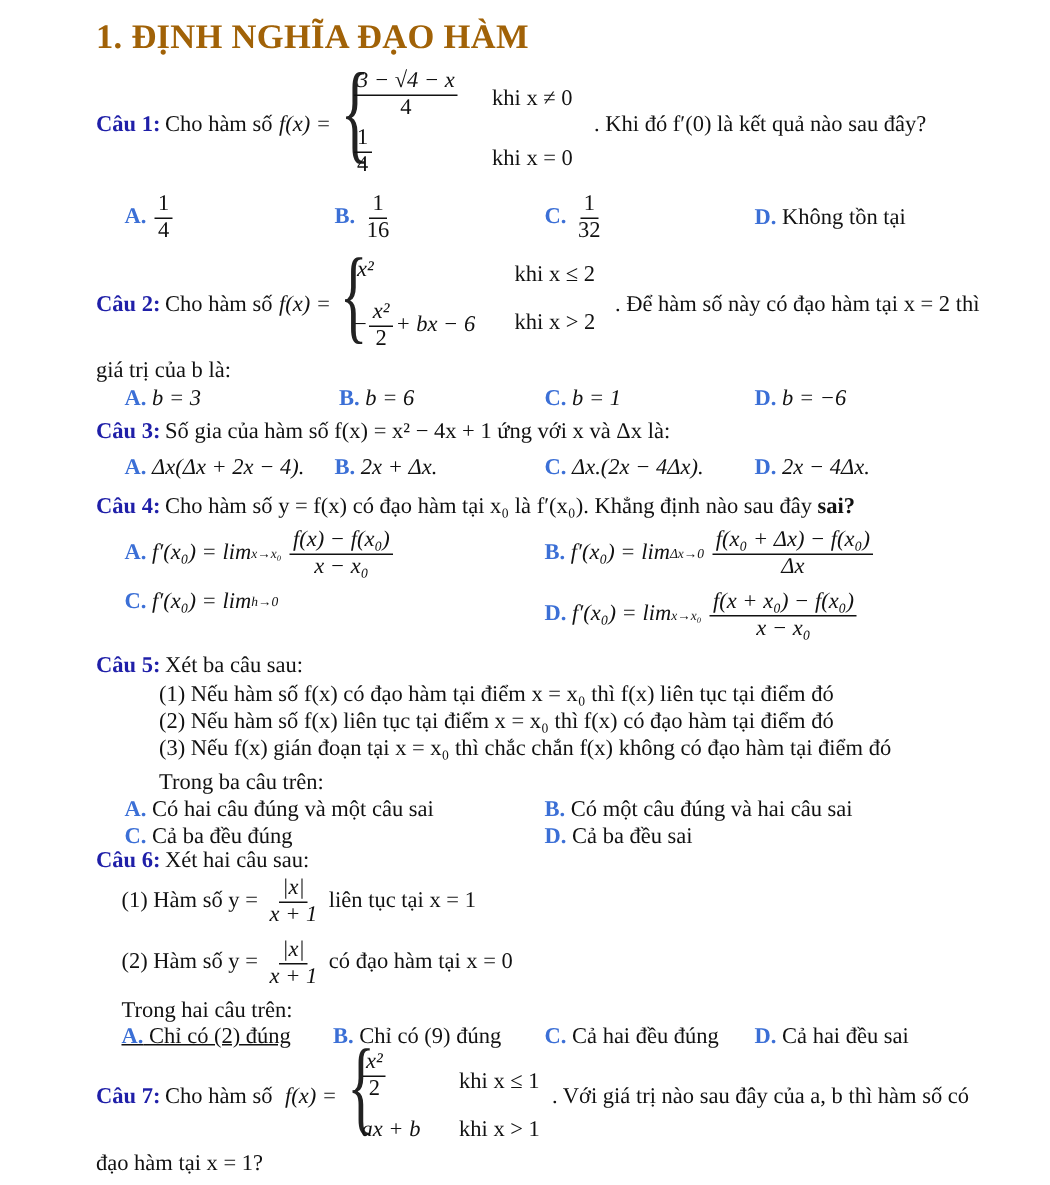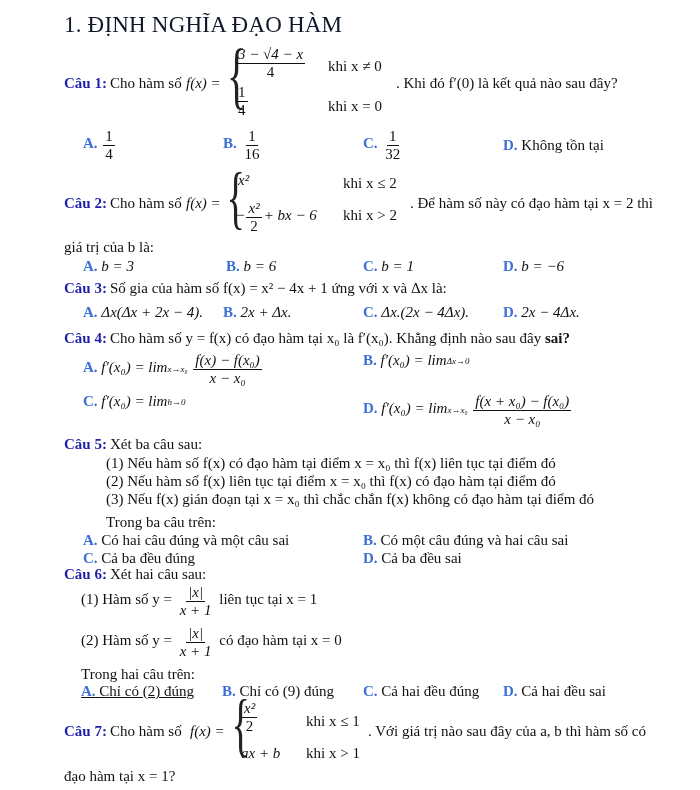--- a/index.html
+++ b/index.html
@@ -1,19 +1,19 @@
 <!DOCTYPE html>
 <html><head>
 <meta charset="utf-8">
 <style>
   html, body { margin:0; padding:0; background:#ffffff; }
   body { width:700px; height:790px; position:relative; overflow:hidden;
          font-family:"Liberation Serif", "DejaVu Serif", serif; font-size:15px; color:#111; }
   .abs { position:absolute; white-space:nowrap; }
-  .h1 { font-weight:normal; font-size:23px; color:#0f172a; letter-spacing:0.2px; }
+  .h1 { font-weight:bold; font-size:23px; color:#a16207; letter-spacing:0.2px; }
   .q { font-weight:bold; color:#1f1fa8; }
   .opt { font-weight:bold; color:#3b6fd6; }
   i, .m { font-style:italic; }
   .frac { display:inline-flex; flex-direction:column; align-items:center; vertical-align:middle; line-height:1.1; margin:0 2px; }
   .frac .num { border-bottom:1px solid #111; padding:0 2px; }
   .frac .den { padding:0 2px; }
   .brace { font-size:60px; font-weight:100; line-height:1; transform:scaleX(0.55); display:inline-block; color:#222; }
   .lim { display:inline-flex; flex-direction:column; align-items:center; vertical-align:middle; line-height:1; }
   .lim .under { font-size:9px; font-style:italic; }
 </style>
@@ -104,20 +104,24 @@
     <span class="frac">
         <span class="num m">f(x) − f(x₀)</span>
         <span class="den m">x − x₀</span>
       </span>
   </span>
   <span class="abs" style="left:363px;top:352px;">
     <span class="opt">B.</span>
     <span class="m">f′(x₀) = lim</span><span class="lim">
         <span class="under">Δx→0</span>
       </span>
+    <span class="frac">
+        <span class="num m">f(x₀ + Δx) − f(x₀)</span>
+        <span class="den m">Δx</span>
+      </span>
   </span>
   <span class="abs" style="left:83px;top:393px;">
     <span class="opt">C.</span>
     <span class="m">f′(x₀) = lim</span><span class="lim">
         <span class="under">h→0</span>
       </span>
   </span>
   <span class="abs" style="left:363px;top:393px;">
     <span class="opt">D.</span>
     <span class="m">f′(x₀) = lim</span><span class="lim">

